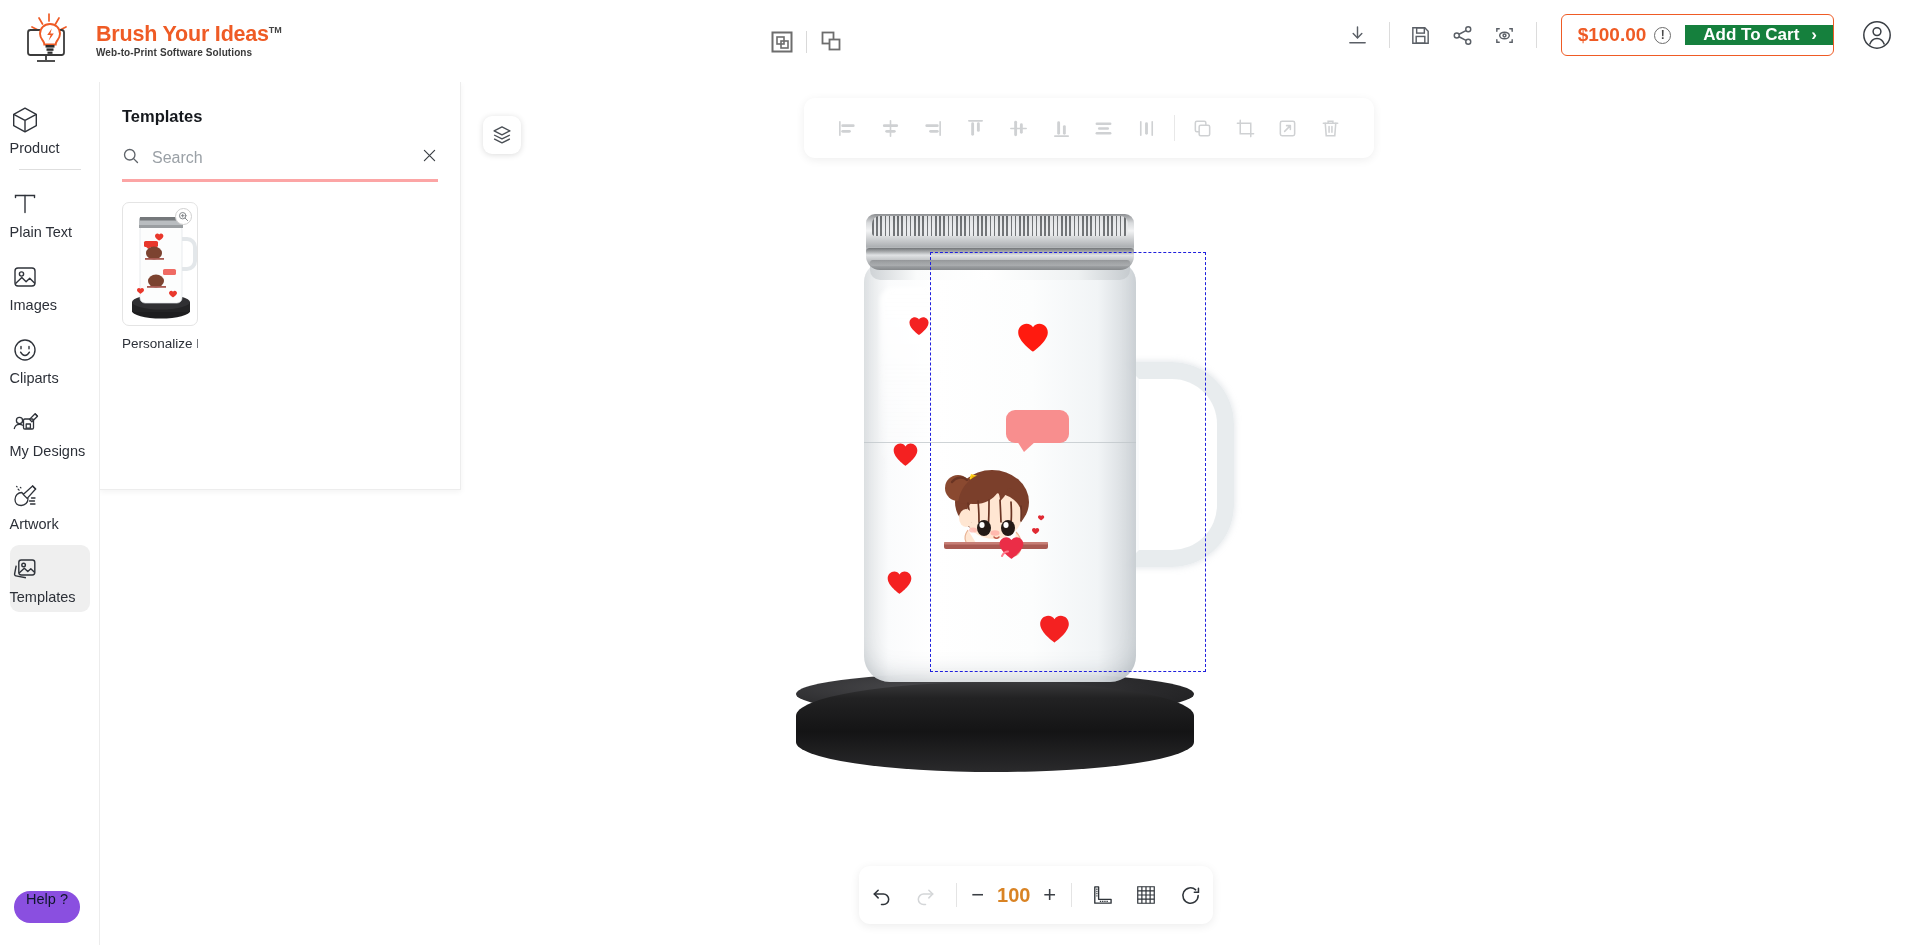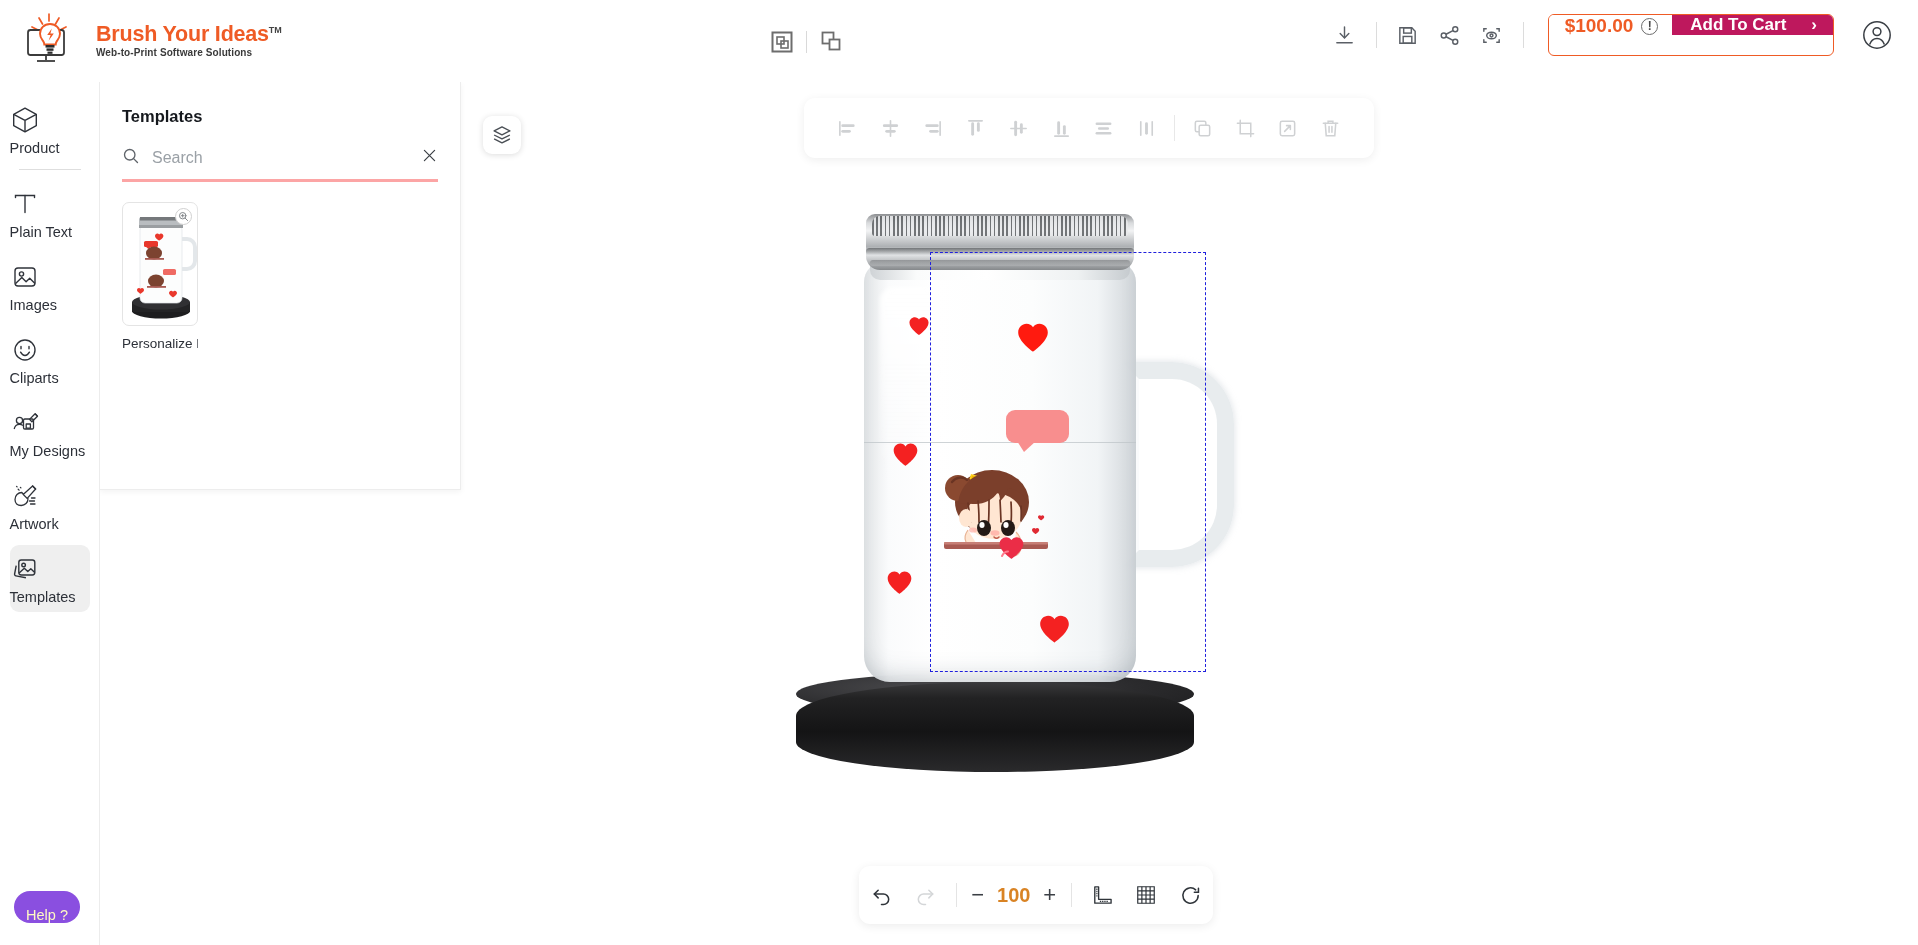--- a/index.html
+++ b/index.html
@@ -25,32 +25,32 @@
   .logo-sub{ font-size:10px; font-weight:bold; color:#3a3a3a; letter-spacing:.1px; margin-top:3px; white-space:nowrap;}
 
   .view-toggles{ position:absolute; left:762px; top:23px; display:flex; align-items:center; gap:0; }
   .view-btn{ width:40px; height:38px; display:flex; align-items:center; justify-content:center; cursor:pointer; }
   .vdiv{ width:1px; height:22px; background:#d9d9d9; margin:0 4px; }
 
   .header-right{ position:absolute; right:20px; top:14px; display:flex; align-items:center; gap:0; }
   .hicon{ width:42px; height:40px; display:flex; align-items:center; justify-content:center; cursor:pointer; }
   .hdiv{ width:1px; height:26px; background:#dcdcdc; margin:0 10px; }
   .cart-group{
-    display:flex; align-items:flex-start; border:1.6px solid #ef5b25;
+    display:flex; align-items:center; border:1.6px solid #ef5b25;
     border-radius:6px; overflow:hidden; height:42px; margin-left:14px;
   }
   .price-box{
     background:#fff; color:#ef5b25; font-weight:bold; font-size:19px;
     display:flex; align-items:center; gap:8px; padding:0 14px 0 16px;
   }
   .price-info{ width:17px; height:17px; border:1.4px solid #6c6c6c; border-radius:50%;
     color:#4a4a4a; font-size:12px; font-weight:bold; display:flex; align-items:center; justify-content:center; line-height:1;}
   .cart-btn{
-    background:#be185d; color:#fff; font-weight:bold; font-size:17px;
-    display:flex; align-items:center; gap:25px; padding:0 16px 0 18px; cursor:pointer; white-space:nowrap;
+    background:#15803d; color:#fff; font-weight:bold; font-size:17px;
+    display:flex; align-items:center; gap:12px; padding:0 16px 0 18px; cursor:pointer; white-space:nowrap;
   }
   .account-btn{ margin-left:22px; width:42px; height:42px; display:flex; align-items:center; justify-content:center; cursor:pointer;}
 
   
   .rail{
     position:absolute; left:0; top:82px; width:100px; height:863px;
     background:#fff; border-right:1px solid #ececec; z-index:30;
     padding-top:14px;
   }
   .rail-item{
@@ -202,22 +202,22 @@
   .bubble:after{
     content:""; position:absolute; left:11px; bottom:-9px; width:0; height:0;
     border-left:7px solid transparent; border-right:12px solid transparent;
     border-top:11px solid #f88e8e;
   }
   .girl{ position:absolute; z-index:4; }
 
   
   .help-btn{
     position:absolute; left:14px; bottom:22px; width:66px; height:32px;
-    background:#8a4fe0; color:#fef9c3; border-radius:17px;
-    display:flex; align-items:flex-end; justify-content:center; gap:4px;
+    background:#8a4fe0; color:#0f172a; border-radius:17px;
+    display:flex; align-items:flex-start; justify-content:center; gap:4px;
     font-size:14.5px; cursor:pointer; z-index:60;
   }
 </style>
 </head>
 <body>
 
 <div class="app">
 
   <div class="header">
 

